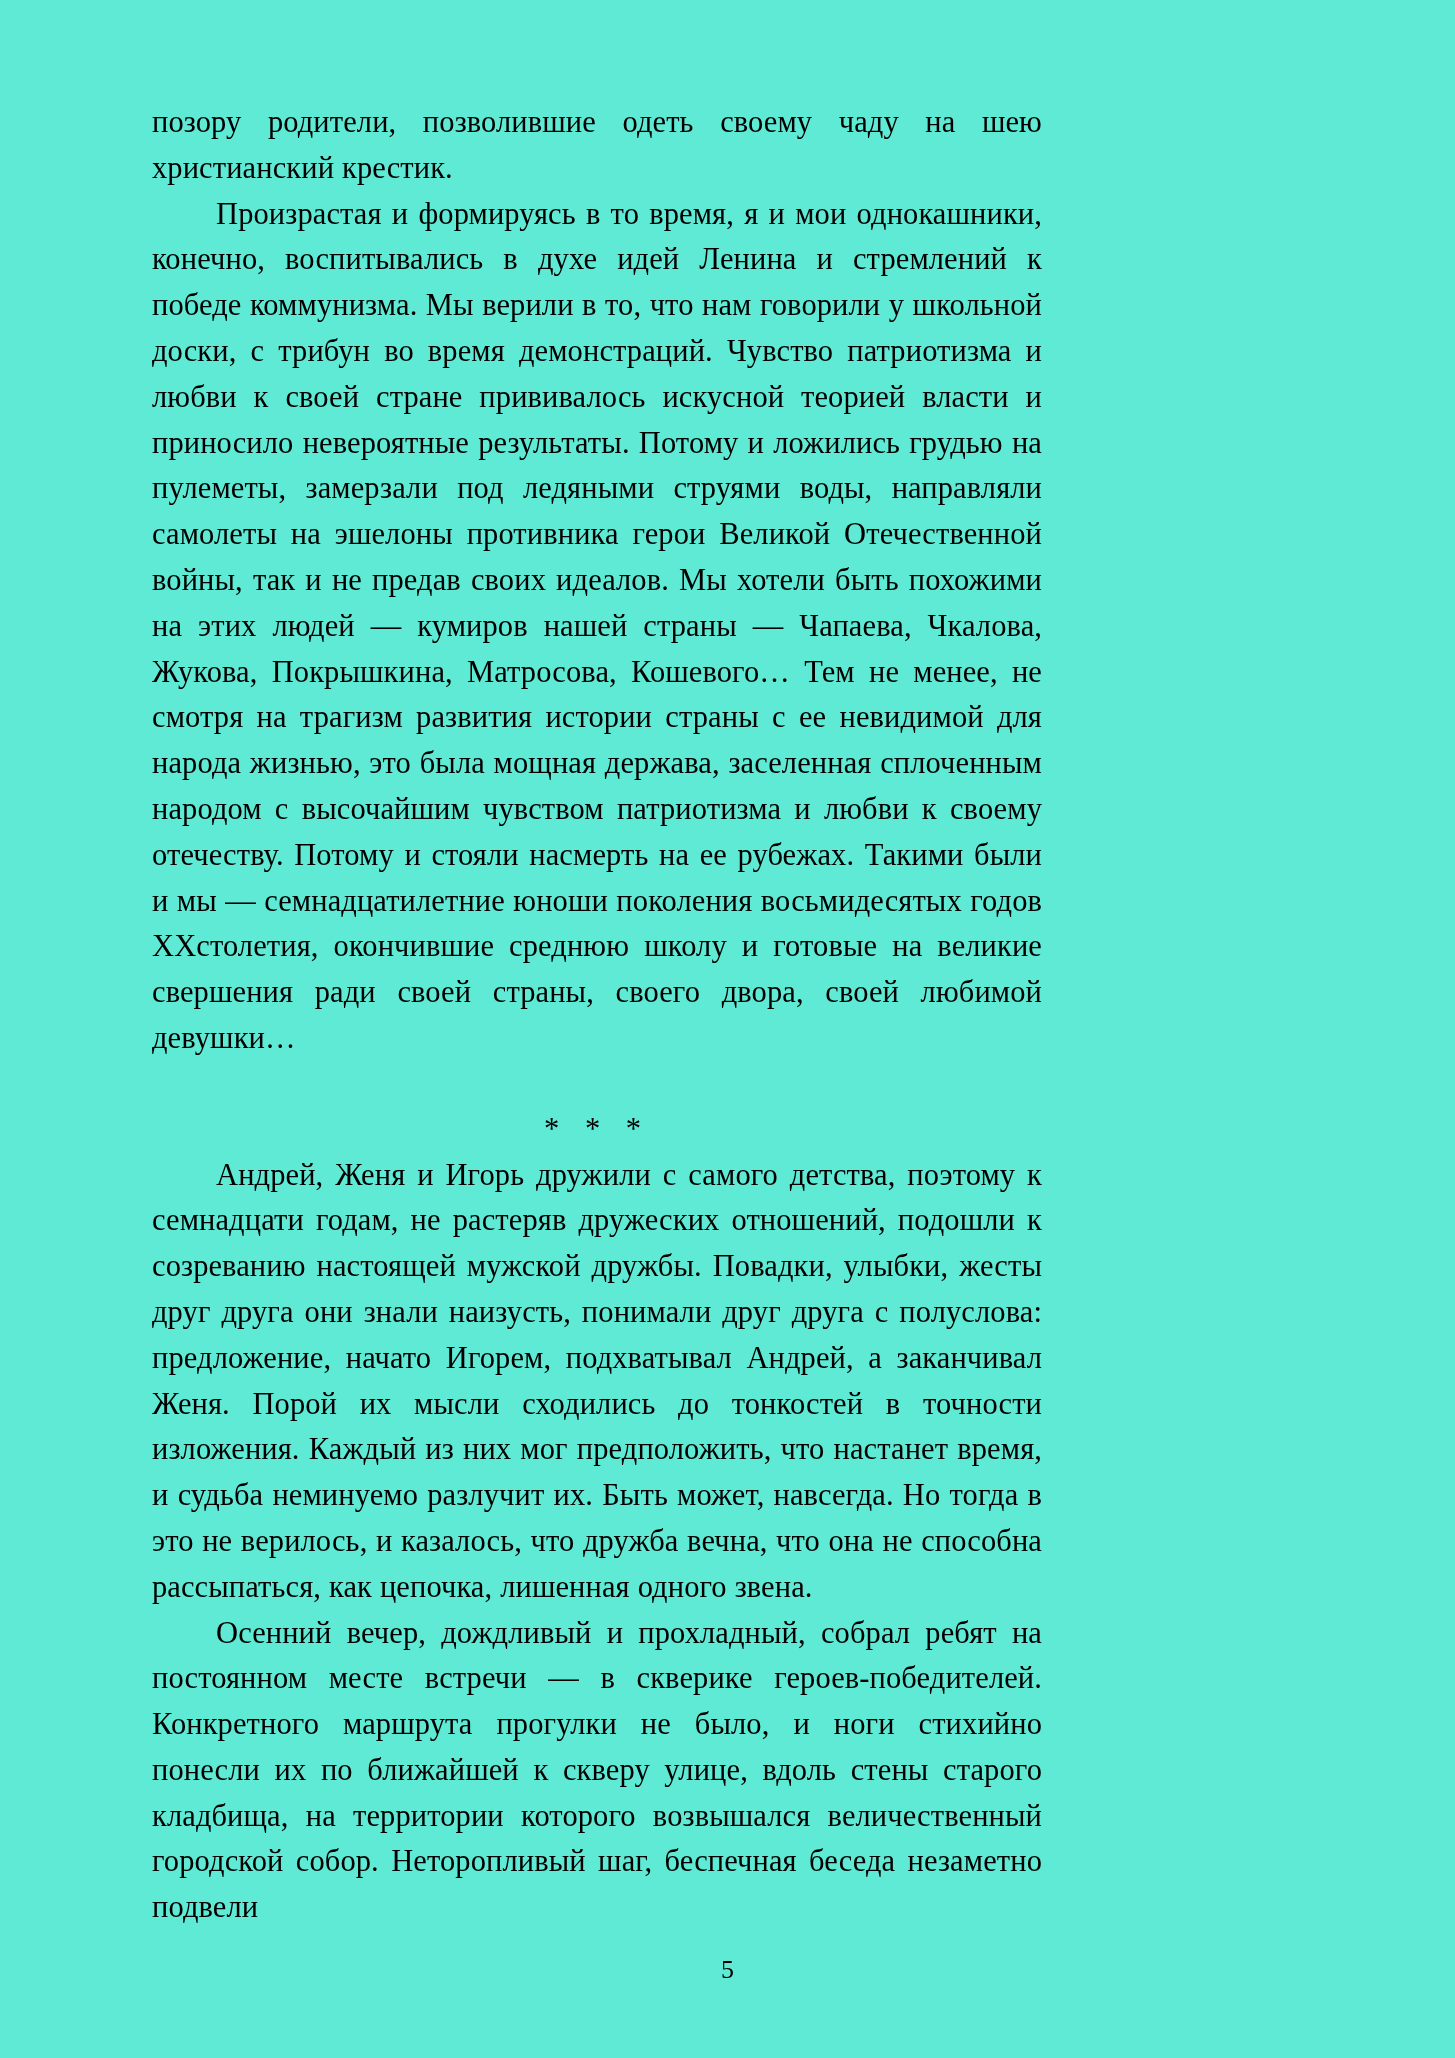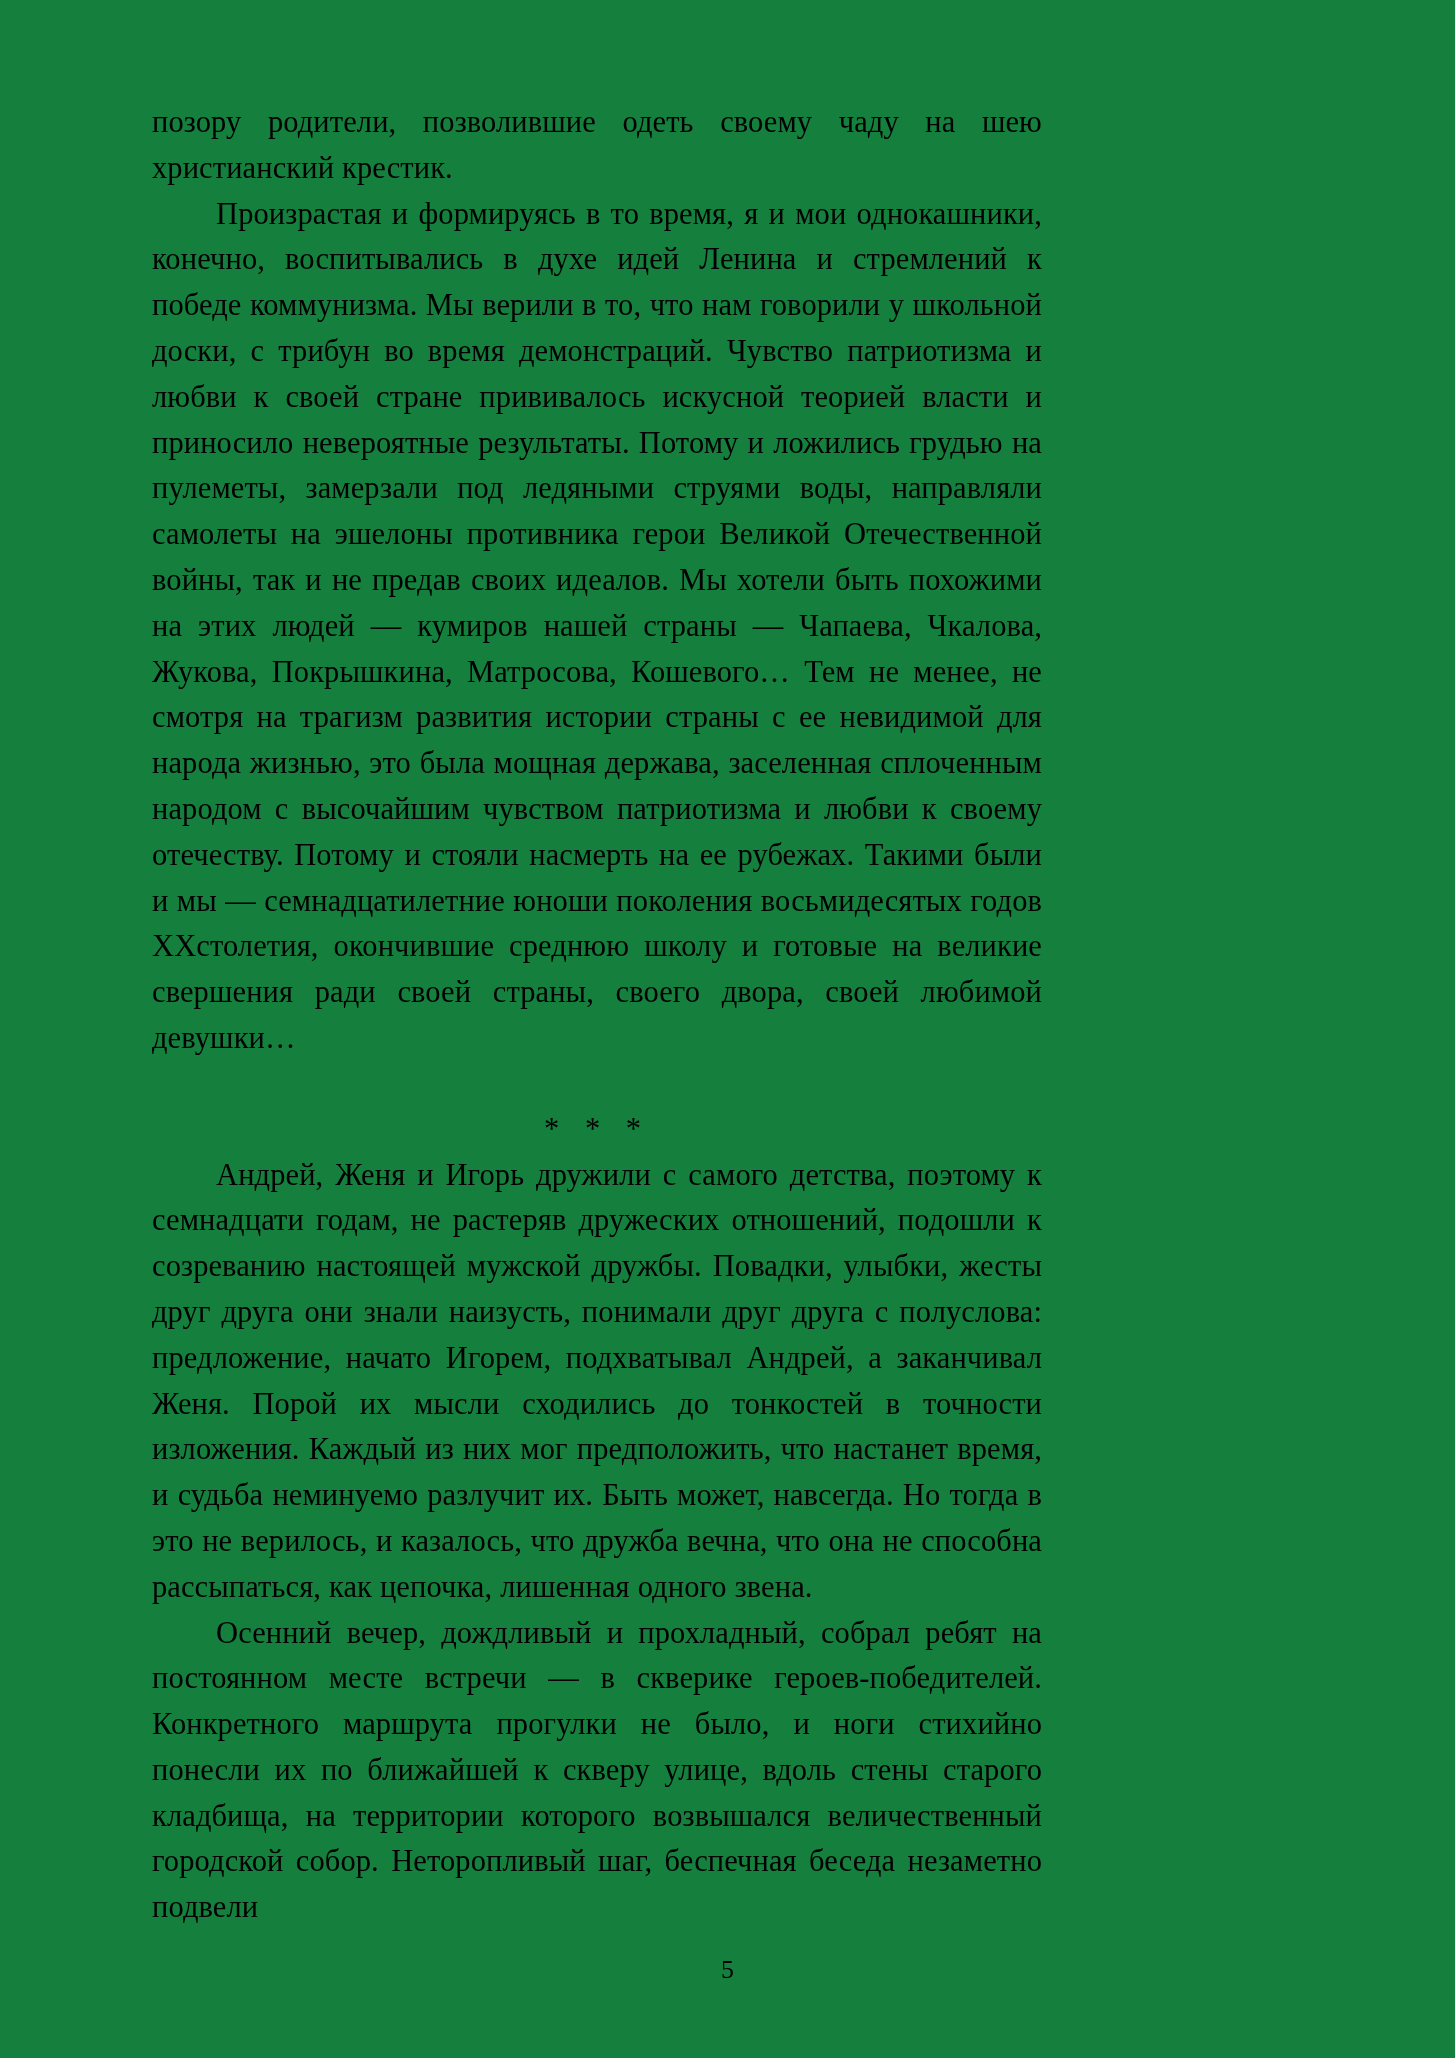--- a/index.html
+++ b/index.html
@@ -11,21 +11,21 @@
   body {
     font-family: "Liberation Serif", "DejaVu Serif", serif;
     color: #000000;
   }
 
   .page {
     position: relative;
     width: 1455px;
     height: 2058px;
     margin: 0 auto;
-    background: #15803d;
+    background: #5eead4;
     box-sizing: border-box;
     overflow: hidden;
   }
 
   .text-block {
     position: absolute;
     left: 152px;
     top: 100px;
     width: 890px;
   }

